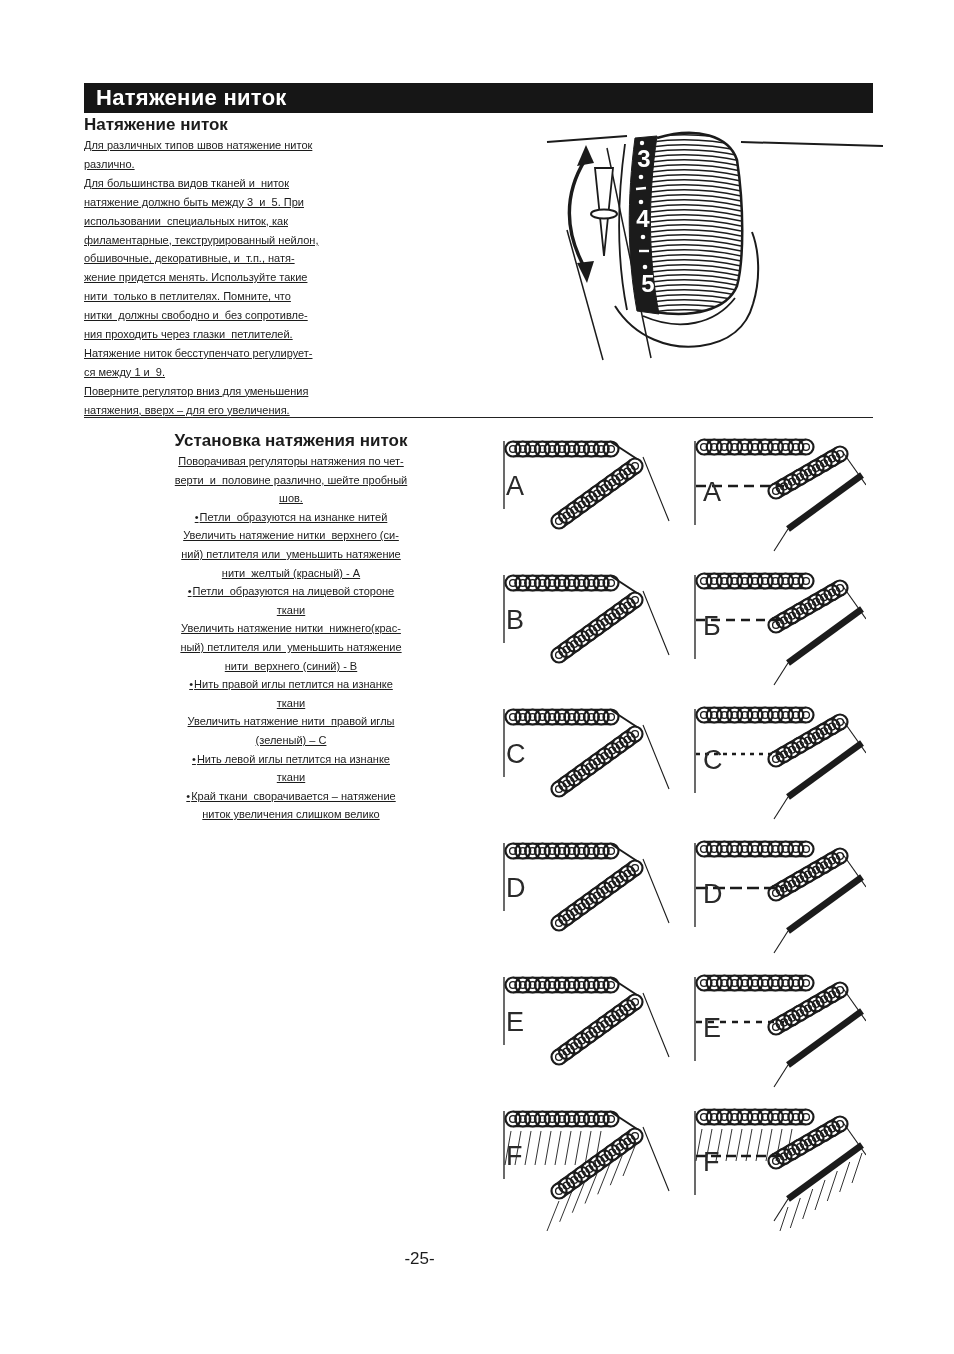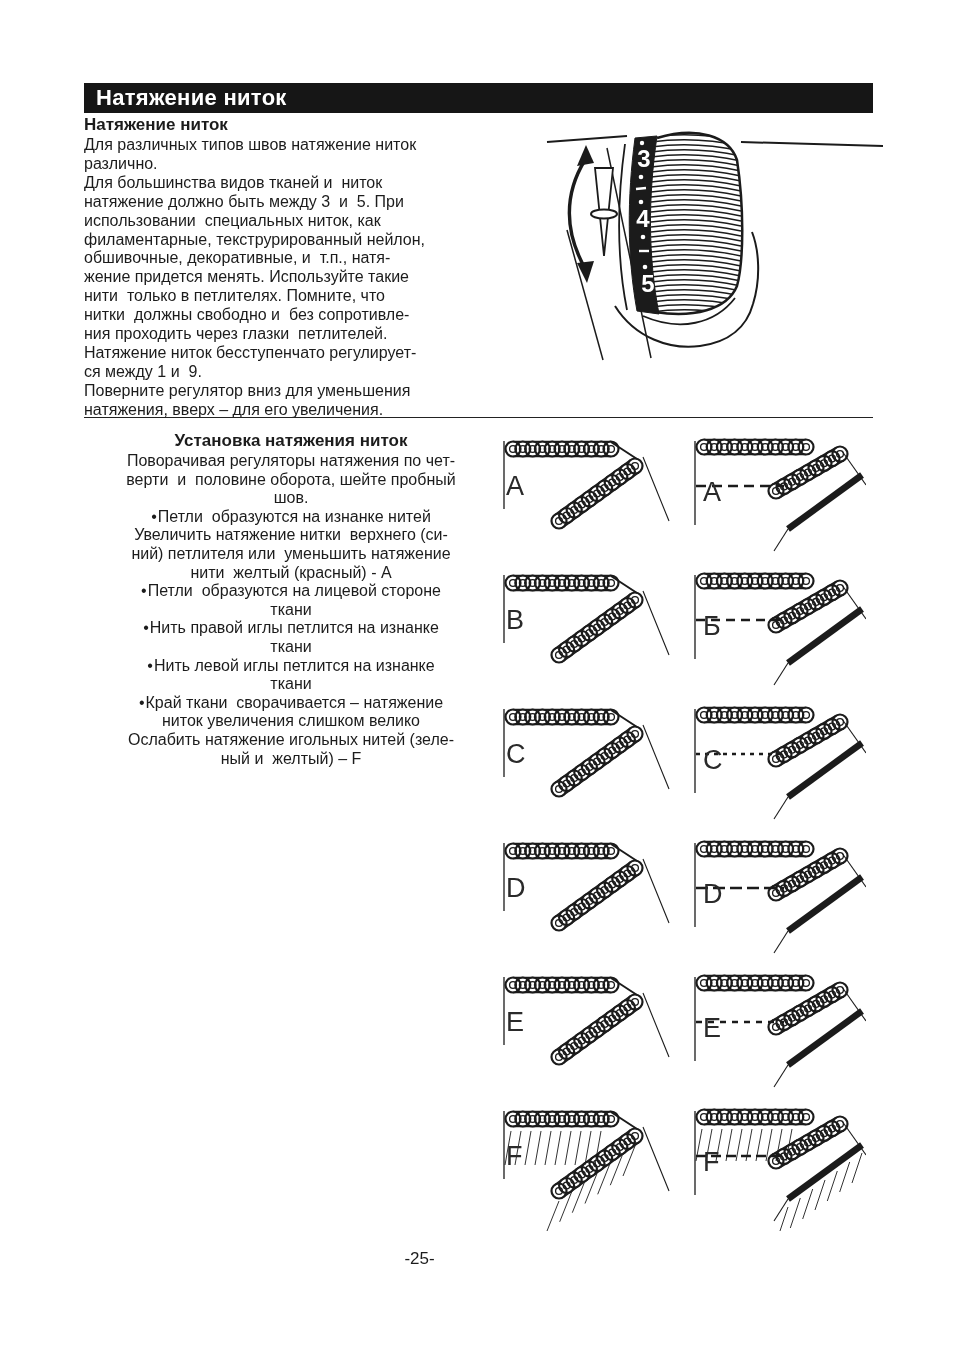--- a/index.html
+++ b/index.html
@@ -10,21 +10,21 @@
   .header-bar{
     position:absolute;left:84px;top:83px;width:789px;height:30px;
     background:#161616;color:#ffffff;box-sizing:border-box;
     font-size:22px;font-weight:bold;line-height:29px;padding-left:12px;
     letter-spacing:0.3px;
   }
   .text-col{position:absolute;left:84px;width:414px;}
   .sec1{top:115px;}
   .sec2{top:431px;text-align:center;}
   .sec-heading{font-size:17px;font-weight:bold;margin:0 0 1px 0;line-height:20px;}
-  .body-text{font-size:16px;line-height:18.9px;white-space:pre-wrap;}
+  .body-text{font-size:11px;line-height:18.9px;white-space:pre-wrap;text-decoration:underline;}
   .sec2 .body-text{line-height:18.6px;}
   .bullet-line .bdot{margin-right:1px;}
   .divider{
     position:absolute;left:84px;top:417px;width:789px;height:0;
     border:none;border-top:1.6px solid #222;margin:0;
   }
   .dial-wrap{position:absolute;left:545px;top:110px;width:340px;height:282px;}
   .diagrams{position:absolute;left:497px;top:429px;width:380px;}
   .diag-row{display:flex;gap:13px;height:134px;position:relative;}
   .diag-row.tall{height:145px;}
@@ -151,37 +151,40 @@
     <path d="M208,194 C216,168 214,140 207,122" fill="none" stroke="#1b1b1b" stroke-width="2"></path>
     <path d="M98,206 C135,222 170,214 190,188" fill="none" stroke="#1b1b1b" stroke-width="1.8"></path>
   </svg>
 </div>
 
 <hr class="divider">
 
 <div class="text-col sec2">
   <h3 class="sec-heading">Установка натяжения ниток</h3>
   <div class="body-text">Поворачивая регуляторы натяжения по чет-
-верти  и  половине оборота, шейте пробный
+верти  и  половине различно, шейте пробный
 шов.</div>
   <div id="bullets">
       <div class="body-text bullet-line"><span class="bdot">•</span><span>Петли  образуются на изнанке нитей</span></div>
       <div class="body-text">Увеличить натяжение нитки  верхнего (си-
 ний) петлителя или  уменьшить натяжение
 нити  желтый (красный) - А</div>
       <div class="body-text bullet-line"><span class="bdot">•</span><span>Петли  образуются на лицевой стороне
 ткани</span></div>
+      <div class="body-text">Увеличить натяжение нитки  нижнего(крас-
+ный) петлителя или  уменьшить натяжение
+нити  верхнего (синий) - В</div>
       <div class="body-text bullet-line"><span class="bdot">•</span><span>Нить правой иглы петлится на изнанке
 ткани</span></div>
+      <div class="body-text">Увеличить натяжение нити  правой иглы
+(зеленый) – С</div>
       <div class="body-text bullet-line"><span class="bdot">•</span><span>Нить левой иглы петлится на изнанке
 ткани</span></div>
       <div class="body-text bullet-line"><span class="bdot">•</span><span>Край ткани  сворачивается – натяжение
 ниток увеличения слишком велико</span></div>
-      <div class="body-text">Ослабить натяжение игольных нитей (зеле-
-ный и  желтый) – F</div>
     </div>
 </div>
 
 <div class="diagrams" id="diagrams">
     <div class="diag-row">
       <div class="diag-cell left">
         <svg viewBox="0 0 178 132" width="178" height="132">
           <line x1="7" y1="12" x2="7" y2="80" stroke="#1b1b1b" stroke-width="1.3"></line>
           <circle cx="16.0" cy="20.0" r="7.5" fill="none" stroke="#1b1b1b" stroke-width="2.2"></circle>
           <circle cx="16.0" cy="20.0" r="3.4" fill="none" stroke="#1b1b1b" stroke-width="1.3"></circle>

